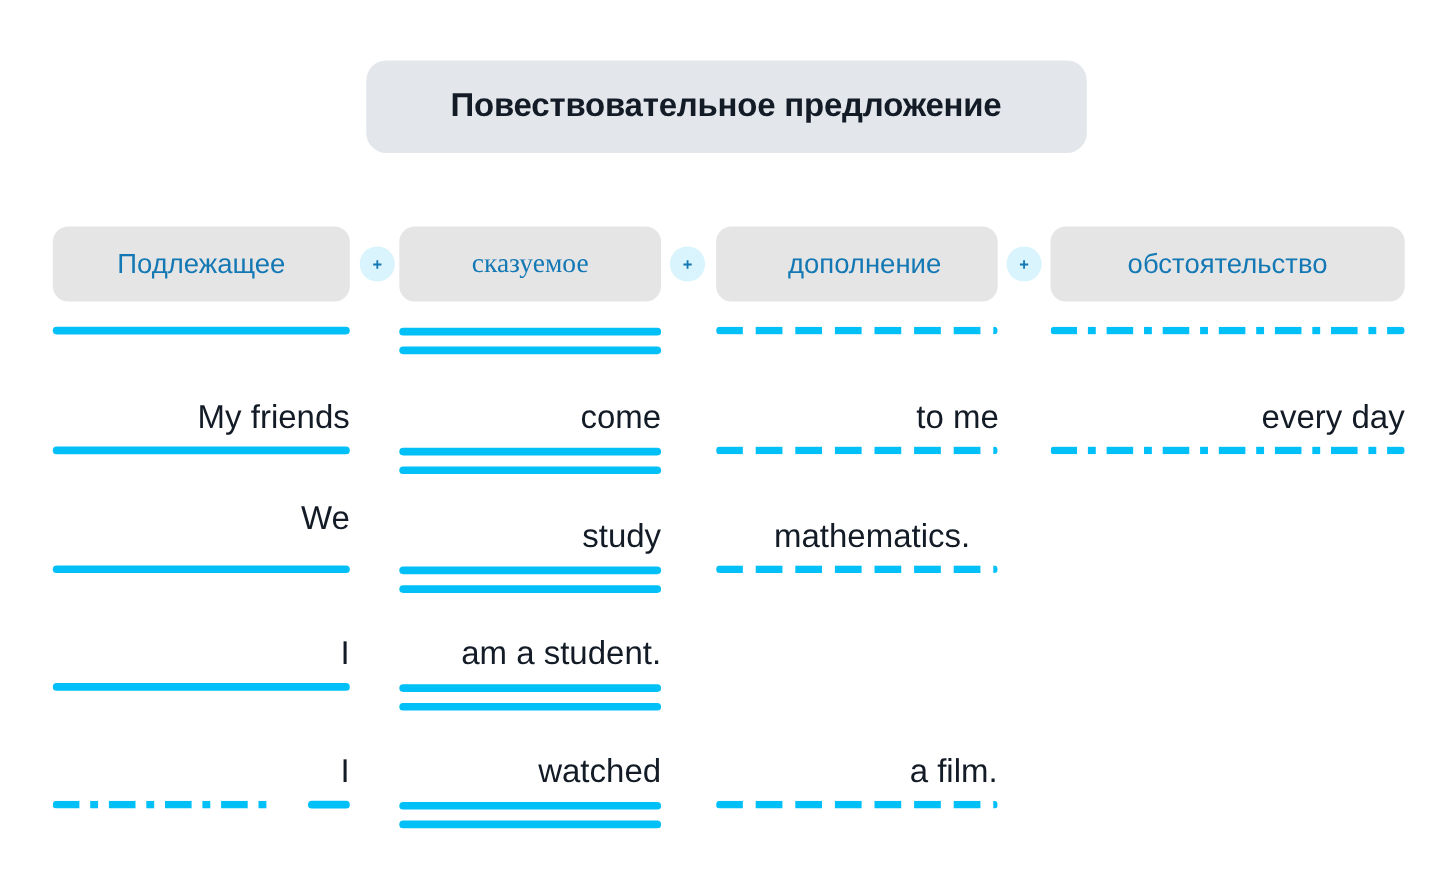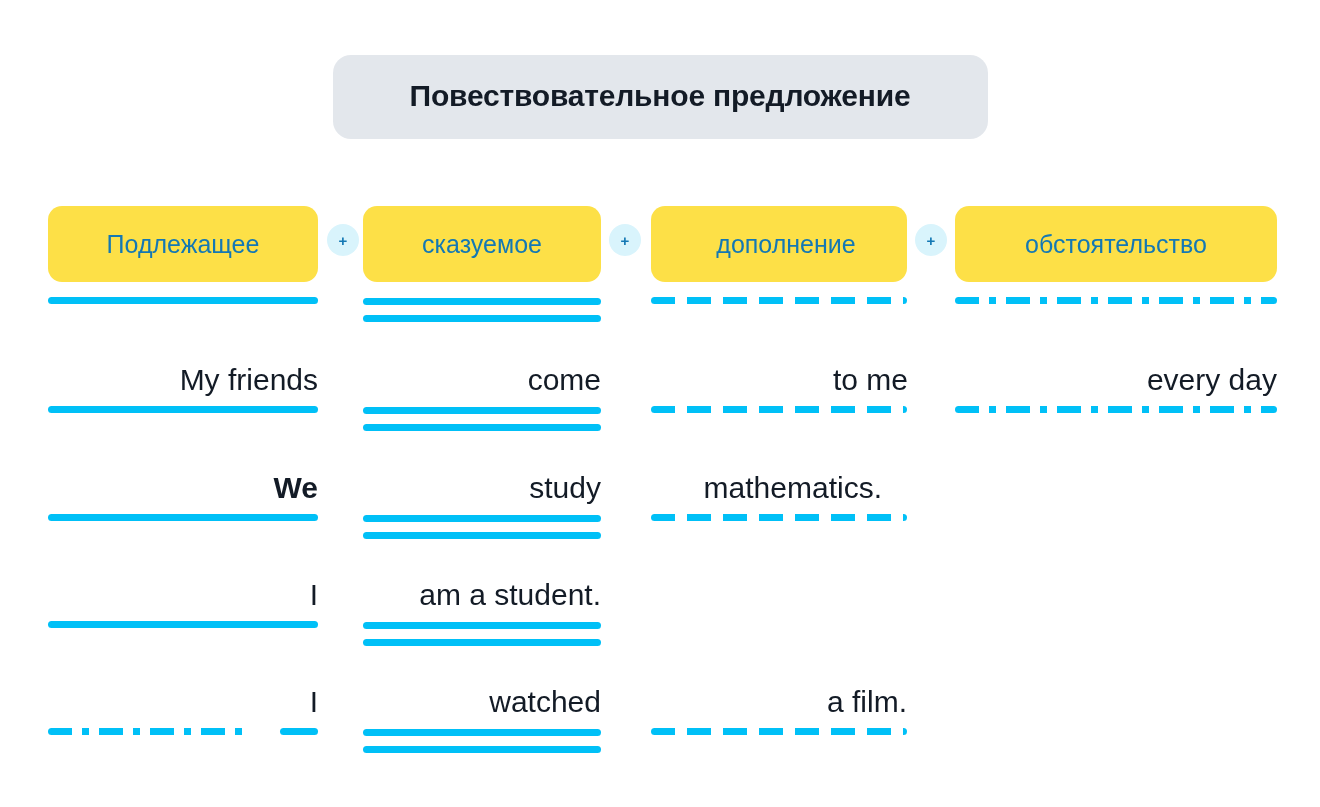--- a/index.html
+++ b/index.html
@@ -48,33 +48,33 @@
     top: 0;
     width: 1320px;
     height: 807px;
   }
 
   
   .chips-row { position: absolute; top: 206px; left: 0; width: 1320px; height: 70px; }
   .chip {
     position: absolute;
     top: 0;
-    height: 76px;
-    background: #fde047;
+    height: 68px;
+    background: #e5e5e5;
     border-radius: 14px;
     display: flex;
     align-items: center;
     justify-content: center;
     color: #1478b4;
     font-size: 25px;
     font-weight: 400;
     white-space: nowrap;
   }
   .chip-subject   { left: 48px;  width: 270px; }
-  .chip-predicate { left: 363px; width: 238px; }
+  .chip-predicate { left: 363px; width: 238px; font-family: Liberation Serif, serif; }
   .chip-object    { left: 651px; width: 256px; padding-left: 14px; }
   .chip-adverbial { left: 955px; width: 322px; }
 
   .plus-badge {
     position: absolute;
     top: 18px;
     width: 32px;
     height: 32px;
     border-radius: 50%;
     background: #d9f4fc;
@@ -187,21 +187,21 @@
   <div class="cell" style="left:48px;  width:270px; top:365px;">My friends</div>
   <div class="cell" style="left:363px; width:238px; top:365px;">come</div>
   <div class="cell" style="left:652px; width:256px; top:365px;">to me</div>
   <div class="cell" style="left:955px; width:322px; top:365px;">every day</div>
 
   <div class="mark mark-solid" style="left:48px;  width:270px; top:406px;"></div>
   <div class="mark mark-double" style="left:363px; width:238px; top:407px;"></div>
   <div class="mark mark-dashed" style="left:651px; width:256px; top:406px;"></div>
   <div class="mark mark-dashdot" style="left:955px; width:322px; top:406px;"></div>
 
-  <div class="cell" style="left:48px;  width:270px; top:473px;font-weight:bold;">We</div>
+  <div class="cell" style="left:48px;  width:270px; top:457px;">We</div>
   <div class="cell" style="left:363px; width:238px; top:473px;">study</div>
   <div class="cell" style="left:626px; width:256px; top:473px;">mathematics.</div>
 
   <div class="mark mark-solid" style="left:48px;  width:270px; top:514px;"></div>
   <div class="mark mark-double" style="left:363px; width:238px; top:515px;"></div>
   <div class="mark mark-dashed" style="left:651px; width:256px; top:514px;"></div>
 
   <div class="cell" style="left:48px;  width:270px; top:580px;">I</div>
   <div class="cell" style="left:363px; width:238px; top:580px;">am a student.</div>
 

